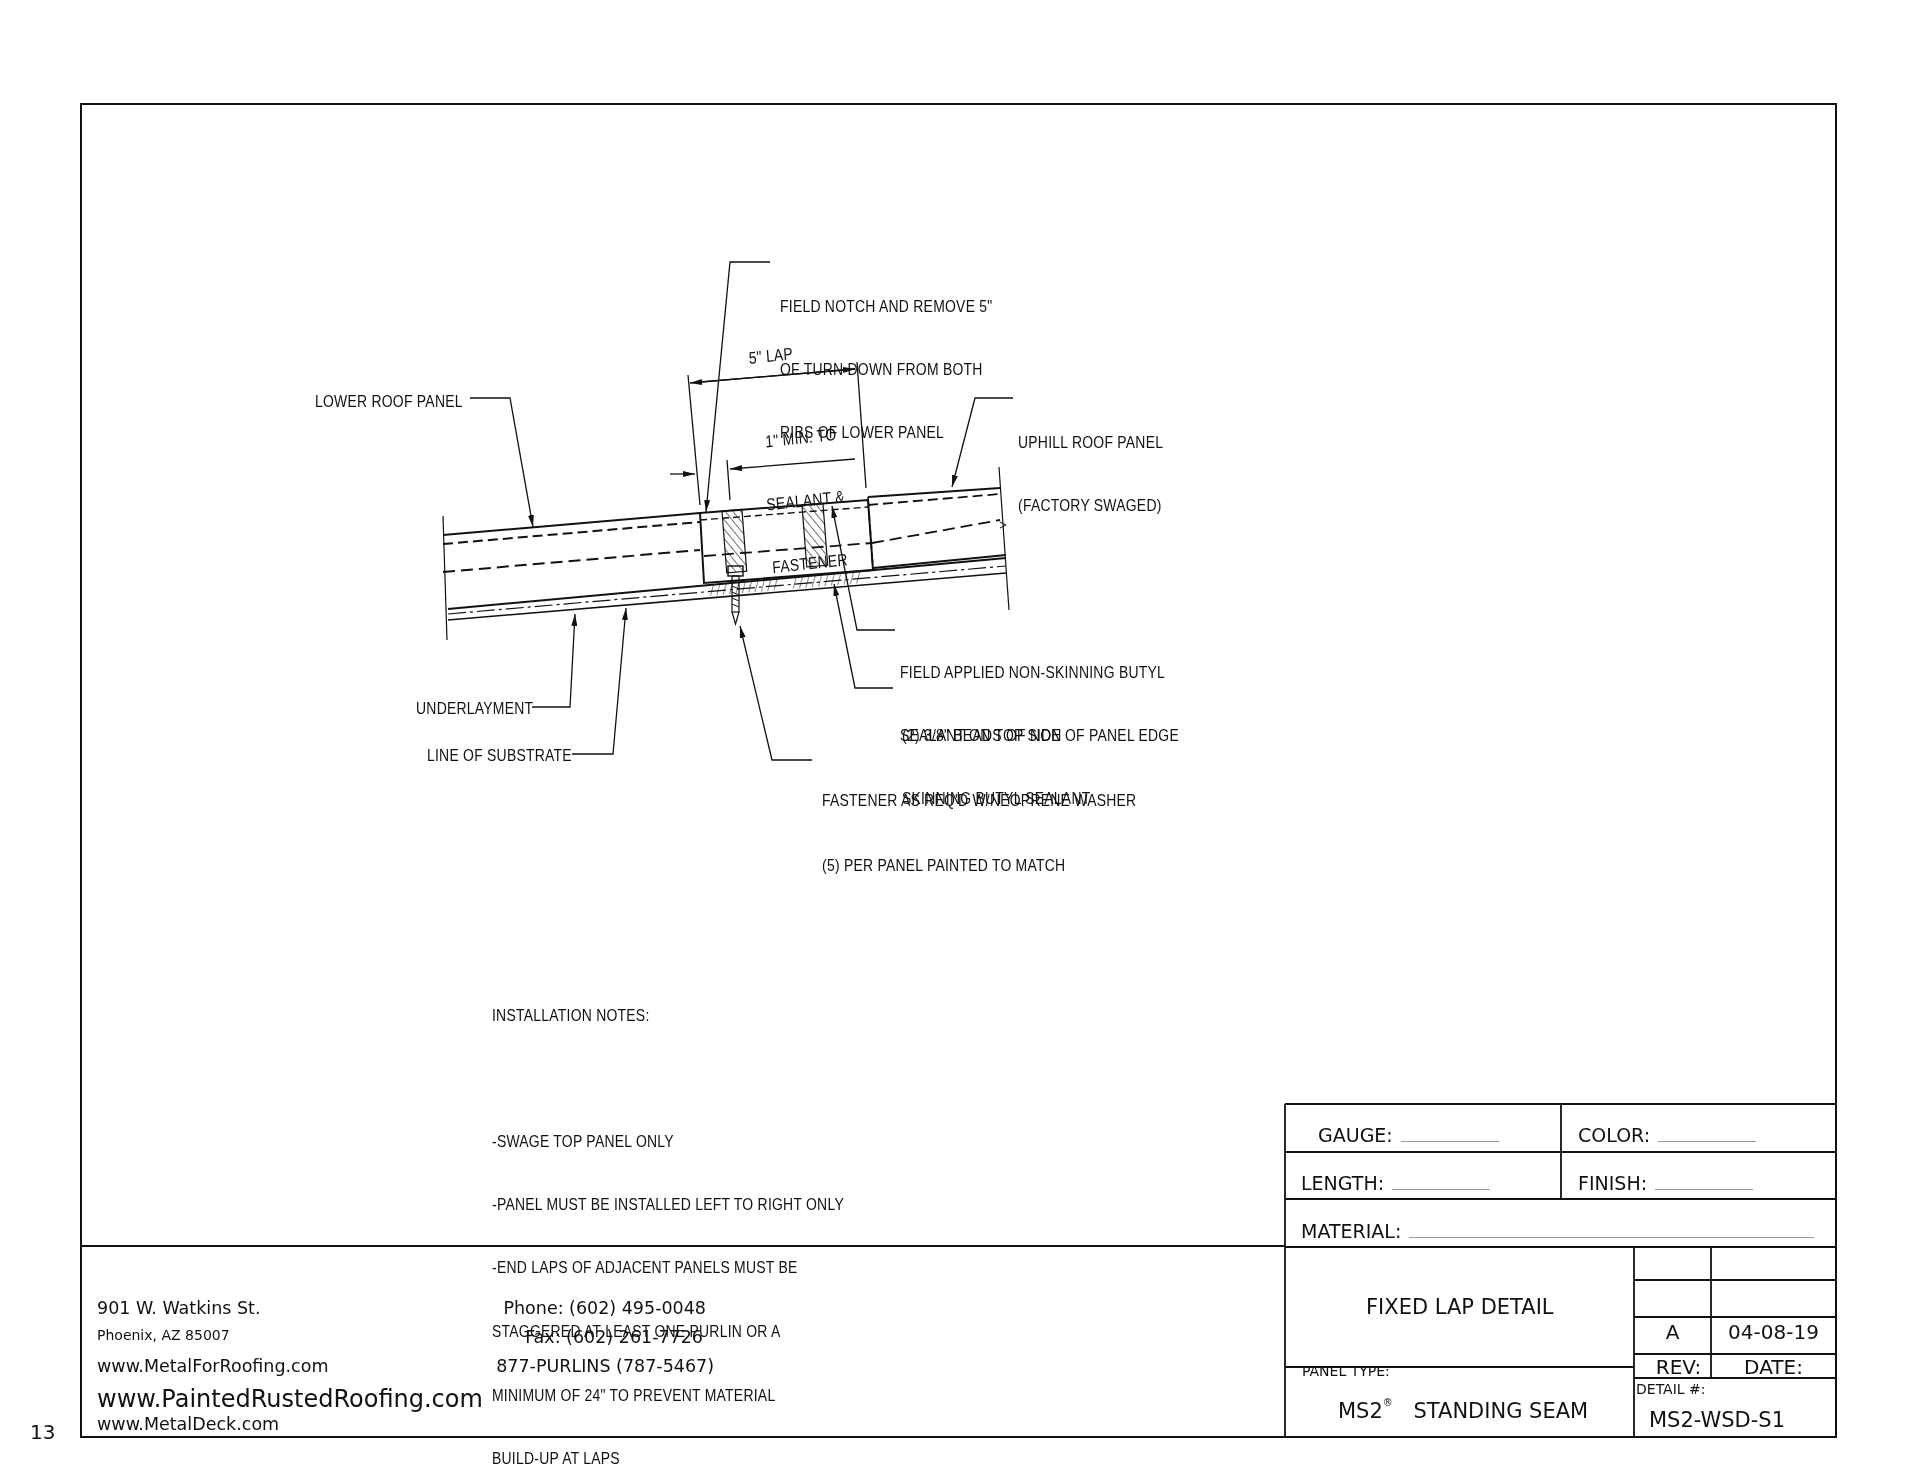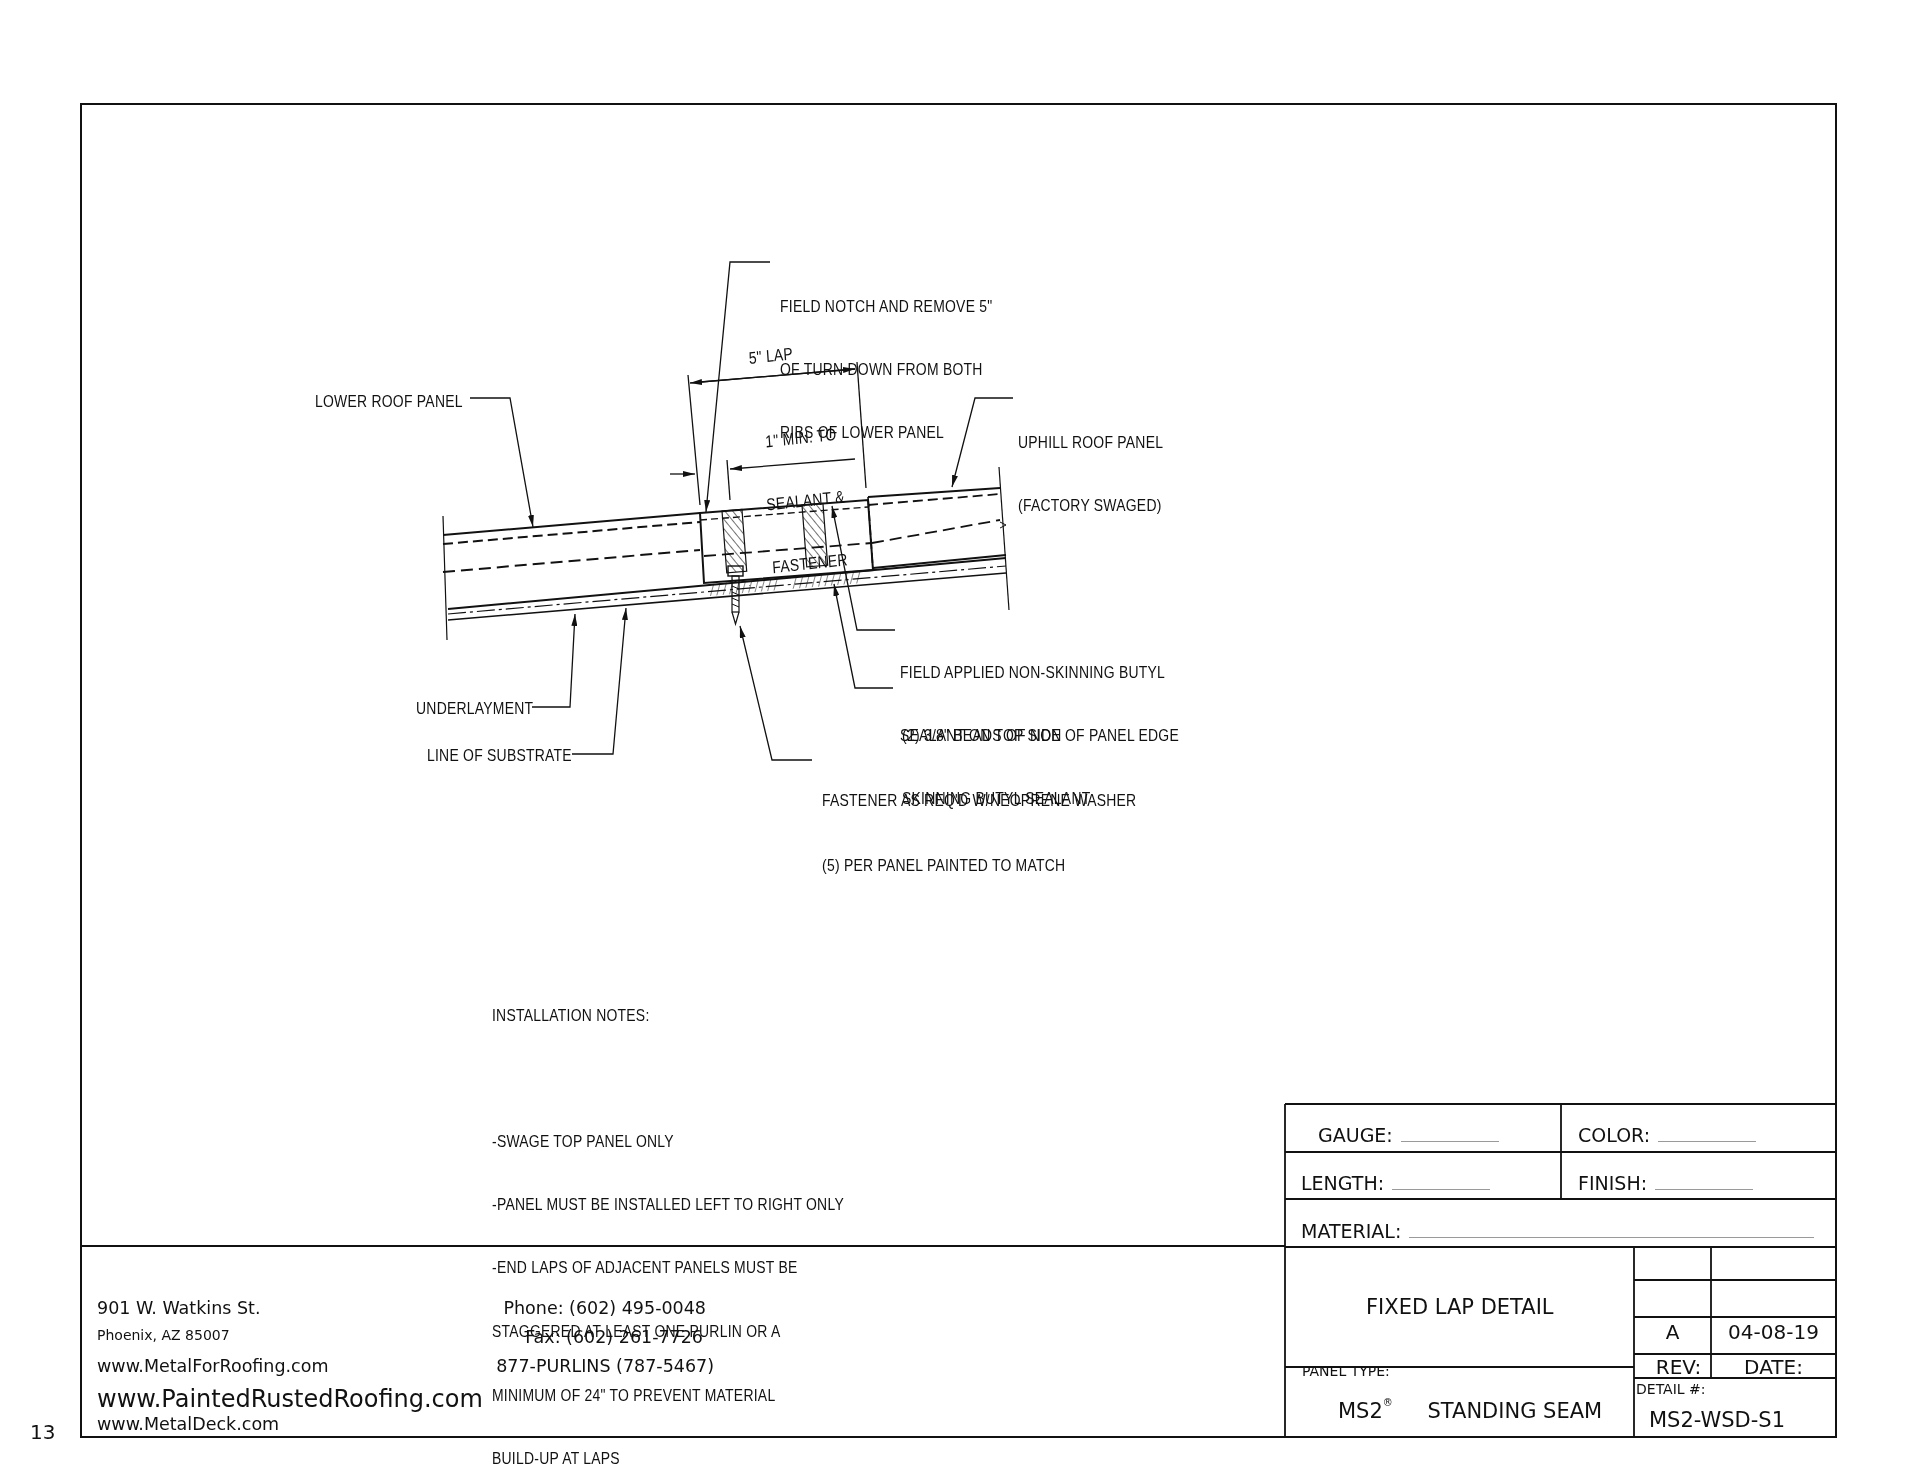--- a/index.html
+++ b/index.html
@@ -174,21 +174,21 @@
   </div>
   <div class="tb" style="left:1301px;top:1220px;font-size:19px;">
     <span>MATERIAL:</span><span class="blank" style="width:405px;"></span>
   </div>
 
   <div class="tb" style="left:1366px;top:1295px;font-size:21px;">FIXED LAP DETAIL</div>
 
   <div class="tb" style="left:1302px;top:1363px;font-size:14px;">PANEL TYPE:</div>
   <div class="tb" style="left:1338px;top:1397px;font-size:21px;">
     <span>MS2</span><sup style="font-size:10px;vertical-align:12px;">®</sup>
-    <span style="margin-left:28px;">STANDING SEAM</span>
+    <span style="margin-left:14px;">STANDING SEAM</span>
   </div>
 
   <div class="tb" style="left:1634px;width:77px;text-align:center;top:1320px;font-size:20px;">A</div>
   <div class="tb" style="left:1711px;width:125px;text-align:center;top:1320px;font-size:20px;">04-08-19</div>
   <div class="tb" style="left:1634px;width:89px;text-align:center;top:1355px;font-size:20px;">REV:</div>
   <div class="tb" style="left:1711px;width:125px;text-align:center;top:1355px;font-size:20px;">DATE:</div>
 
   <div class="tb" style="left:1636px;top:1381px;font-size:14px;">DETAIL #:</div>
   <div class="tb" style="left:1634px;width:166px;text-align:center;top:1408px;font-size:21px;">MS2-WSD-S1</div>
 

